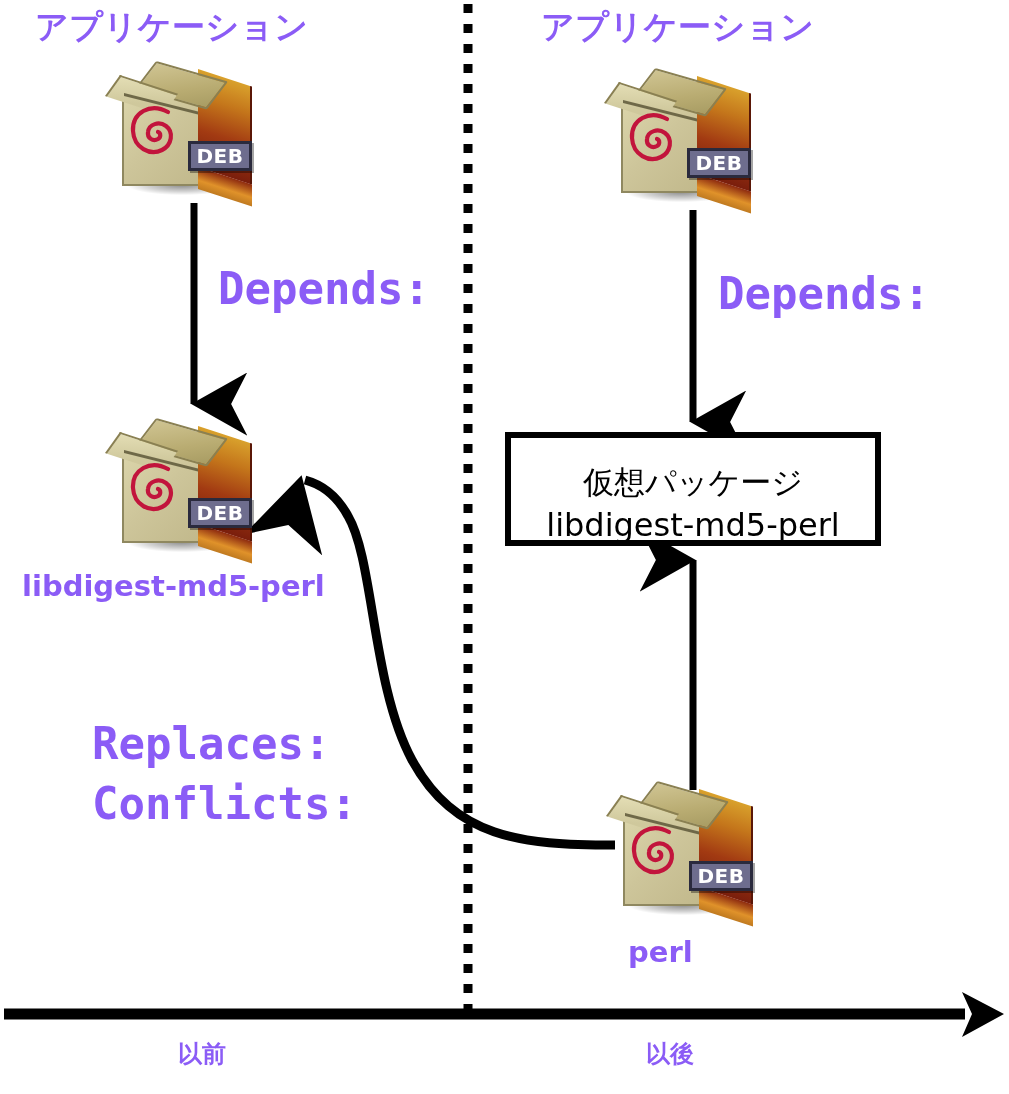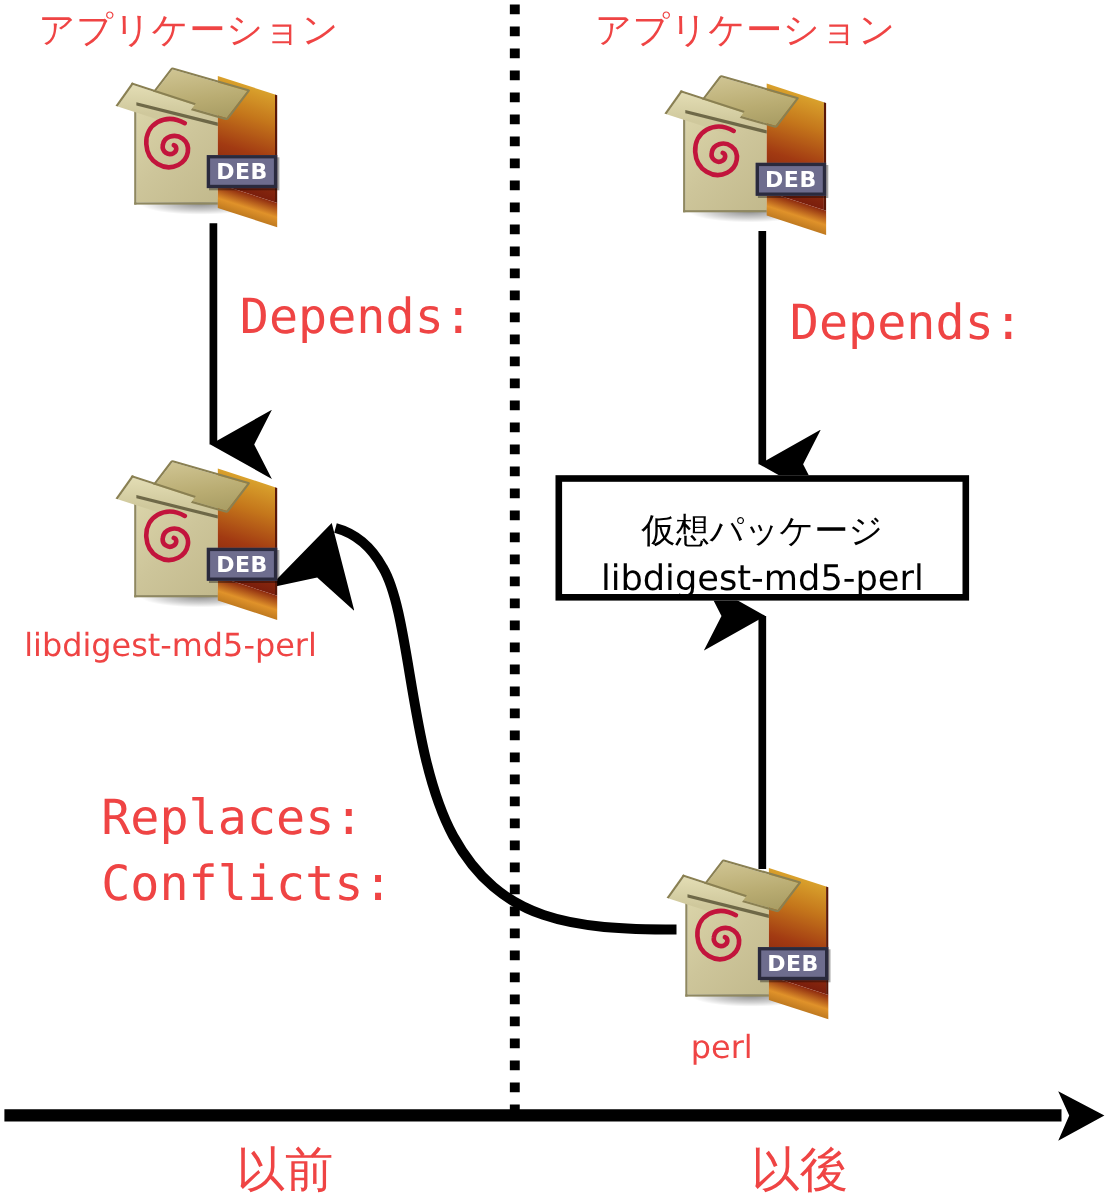--- a/index.html
+++ b/index.html
@@ -23,22 +23,23 @@
   }
   .svg-layer {
     position: absolute;
     left: 0; top: 0;
     width: 1009px;
     height: 1094px;
   }
   .txt {
     position: absolute;
     white-space: nowrap;
-    color: #ef4444;
+    color: #8b5cf6;
     line-height: 1.0;
+    font-weight: bold;
   }
   .jp {
     font-family: "DejaVu Sans", sans-serif;
     font-size: 33px;
     letter-spacing: 0.5px;
   }
   .mono {
     font-family: "DejaVu Sans Mono", monospace;
     font-size: 44px;
     letter-spacing: 0px;
@@ -51,22 +52,21 @@
     font-family: "DejaVu Sans", sans-serif;
     font-size: 31px;
     margin-top: 28px;
   }
   .boxtxt-name {
     font-family: "DejaVu Sans", sans-serif;
     font-size: 32px;
   }
   .axis-label {
     font-family: "DejaVu Sans", sans-serif;
-    font-size: 44px;
-    margin-left: 37px;
+    font-size: 24px;
   }
   .vbox {
     position: absolute;
     box-sizing: border-box;
     border: 6px solid #000;
     background: #fff;
     display: flex;
     flex-direction: column;
     align-items: center;
     justify-content: center;

